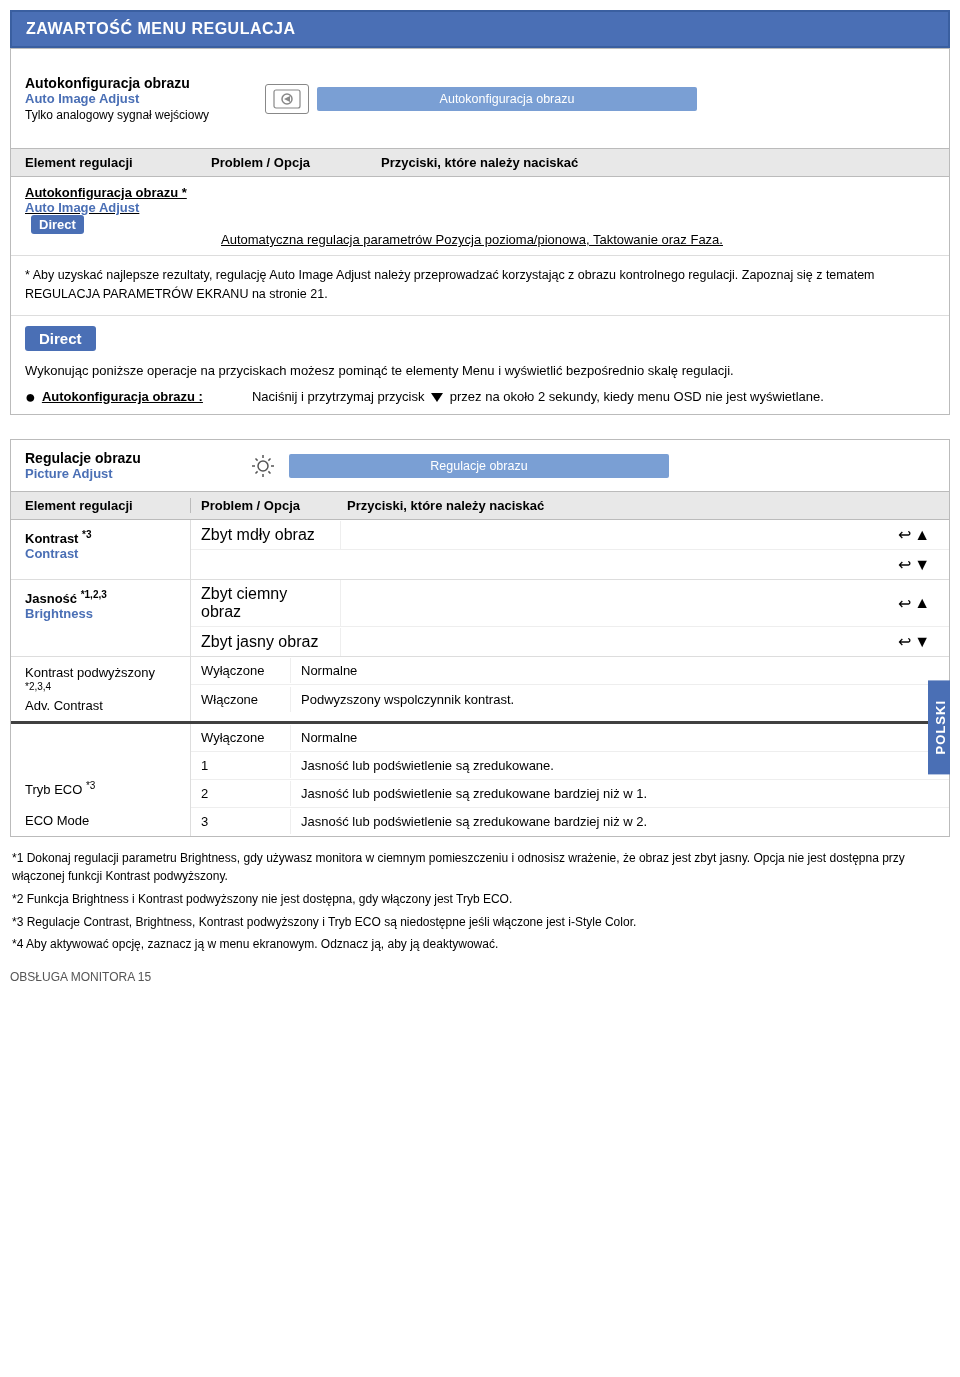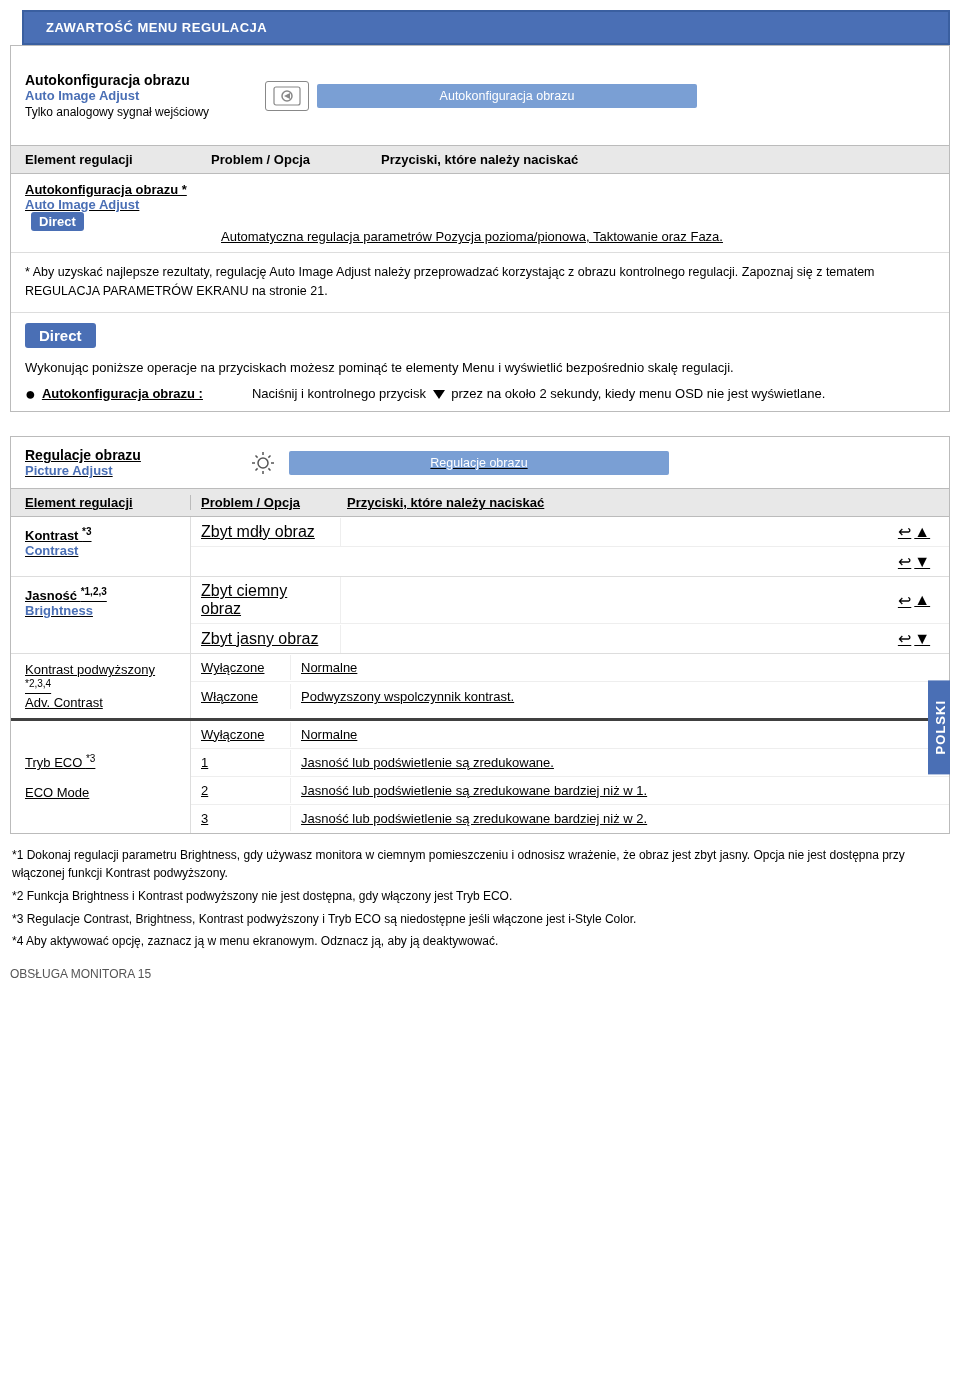--- a/index.html
+++ b/index.html
@@ -16,26 +16,25 @@
     .page-wrapper {
       width: 940px;
       margin: 0 auto;
       padding: 10px 0;
     }
 
     
     .main-header {
       background: #4a6fb5;
       color: #fff;
-      padding: 8px 22px;
-      font-size: 13px;
+      padding: 8px 14px;
+      font-size: 16px;
       font-weight: bold;
       letter-spacing: 0.5px;
       border: 2px solid #3a5fa0;
-      margin-left: 12px;
     }
 
     
     .section-box {
       border: 1px solid #bbb;
       margin-top: 0;
     }
 
     .section-top {
       display: flex;
@@ -404,21 +403,21 @@
     }
 
     
     .eco-col1 {
       flex: 0 0 180px;
       padding: 8px 14px;
       font-size: 13px;
       border-right: 1px solid #ddd;
       display: flex;
       flex-direction: column;
-      justify-content: center;
+      justify-content: flex-end;
     }
 
     .eco-col2 {
       flex: 1;
     }
 
     .eco-sub-row {
       display: flex;
       border-bottom: 1px solid #eee;
       min-height: 28px;
@@ -535,30 +534,30 @@
 
     <div class="direct-section">
       <div>
         <span class="direct-block-badge">Direct</span>
       </div>
       <div class="direct-text">Wykonując poniższe operacje na przyciskach możesz pominąć te elementy Menu i wyświetlić bezpośrednio skalę regulacji.</div>
       <div class="direct-bullet-row">
         <span class="bullet-dot">●</span>
         <span class="bullet-label">Autokonfiguracja obrazu :</span>
         <span class="bullet-desc">
-          <span>Naciśnij i kontrolnego przycisk</span>
+          <span>Naciśnij i przytrzymaj przycisk</span>
           <span class="down-arrow-icon"></span>
           <span>przez na około 2 sekundy, kiedy menu OSD nie jest wyświetlane.</span>
         </span>
       </div>
     </div>
 
   </div>
 
-  <div class="picture-section" style="margin-top:24px; position:relative;text-decoration:underline;">
+  <div class="picture-section" style="margin-top:24px; position:relative;">
 
     <div class="picture-section-top">
       <div class="picture-section-left">
         <div class="section-title-main">Regulacje obrazu</div>
         <div class="section-title-sub">Picture Adjust</div>
       </div>
       <div class="picture-section-right">
         <div class="picture-icon">
 
           <svg viewBox="0 0 28 28" width="28" height="28">

